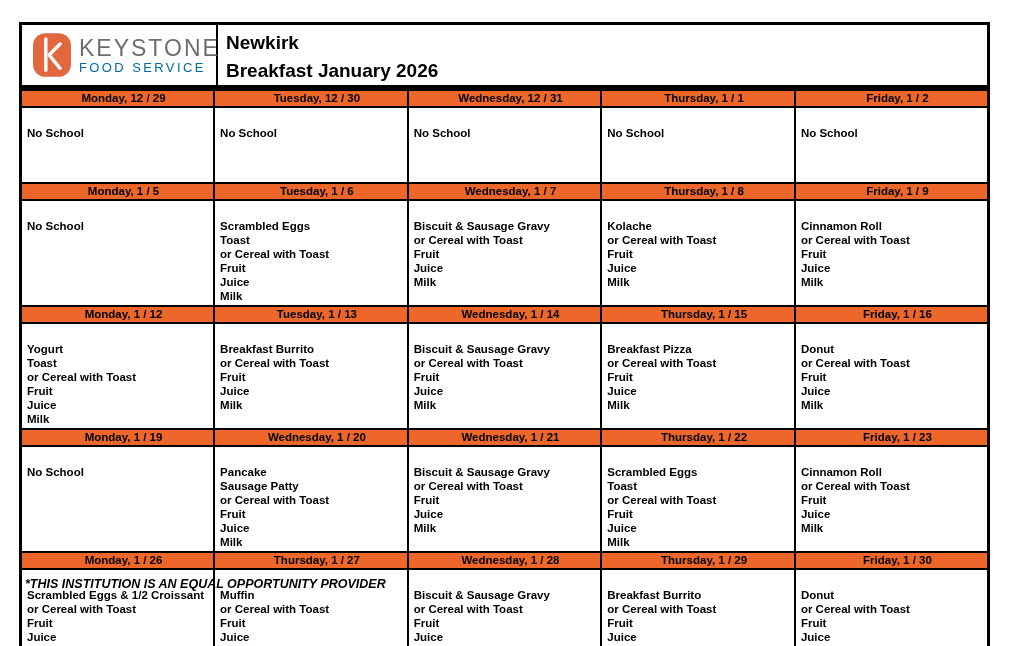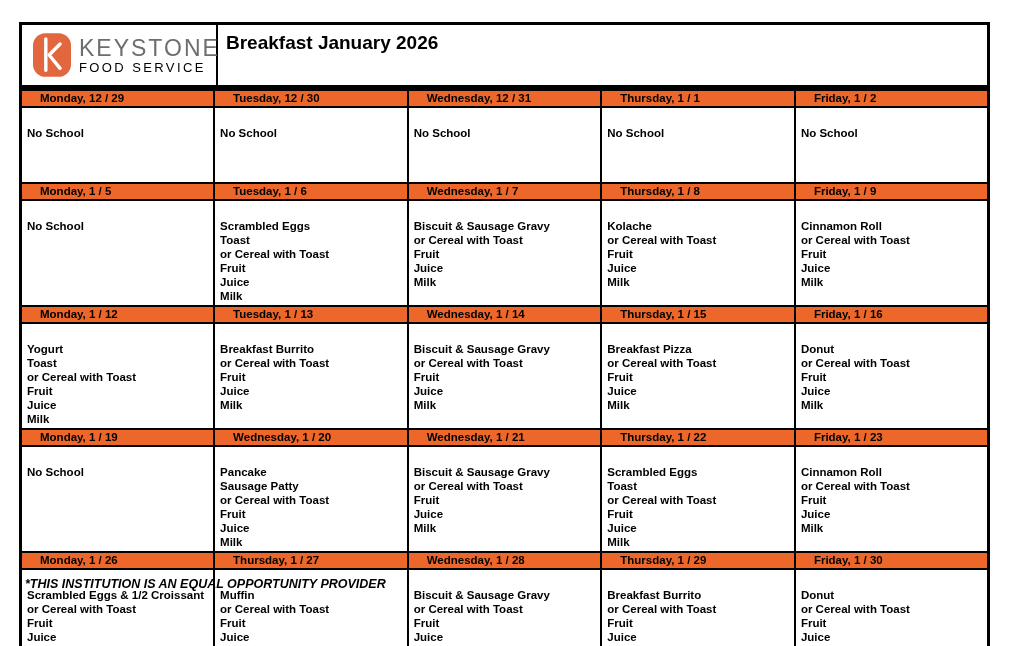--- a/index.html
+++ b/index.html
@@ -42,21 +42,21 @@
     line-height: 24px;
     letter-spacing: 2px;
     color: #6d6e71;
     font-weight: 400;
     white-space: nowrap;
   }
   .brand-line2 {
     font-size: 13px;
     line-height: 15px;
     letter-spacing: 2.4px;
-    color: #000000;
+    color: #0369a1;
     font-weight: 400;
     white-space: nowrap;
   }
   .title-cell {
     padding: 4px 0 0 8px;
     display: flex;
     flex-direction: column;
   }
   .title-site, .title-menu {
     font-size: 19px;
@@ -77,21 +77,21 @@
     border-collapse: collapse;
     table-layout: fixed;
     border: 3px solid #000;
   }
   .calendar th, .calendar td {
     border: 2px solid #000;
     box-sizing: border-box;
   }
   .calendar th.day-header {
     background: var(--accent-orange, #ed672a);
-    text-align: left;
+    text-align: center;
     vertical-align: middle;
     font-size: 11.5px;
     font-weight: bold;
     color: #000;
     padding: 1px 6px 1px 18px;
     height: 17px;
     white-space: nowrap;
     overflow: hidden;
   }
   .calendar td.menu-cell {
@@ -129,20 +129,21 @@
         <rect x="0" y="0" width="40" height="46" rx="13" class="logo-bg" fill="#e2673e"></rect>
         <line x1="13.5" y1="6" x2="13.5" y2="39" stroke="#ffffff" stroke-width="3.6" stroke-linecap="round"></line>
         <polyline points="28.5,11.5 17,23 28.5,37" fill="none" stroke="#ffffff" stroke-width="3.6" stroke-linecap="round" stroke-linejoin="round"></polyline>
       </svg>
       <div class="brand-text">
         <span class="brand-line1">KEYSTONE</span>
         <span class="brand-line2">FOOD SERVICE</span>
       </div>
     </div>
     <div class="title-cell">
+      <span class="title-site">Newkirk</span>
       <span class="title-menu">Breakfast January 2026</span>
     </div>
   </div>
 
   <div class="calendar-wrap">
     <table class="calendar">
       <tbody>
           <tr>
             <th class="day-header">Monday, 12 / 29</th>
             <th class="day-header">Tuesday, 12 / 30</th>

